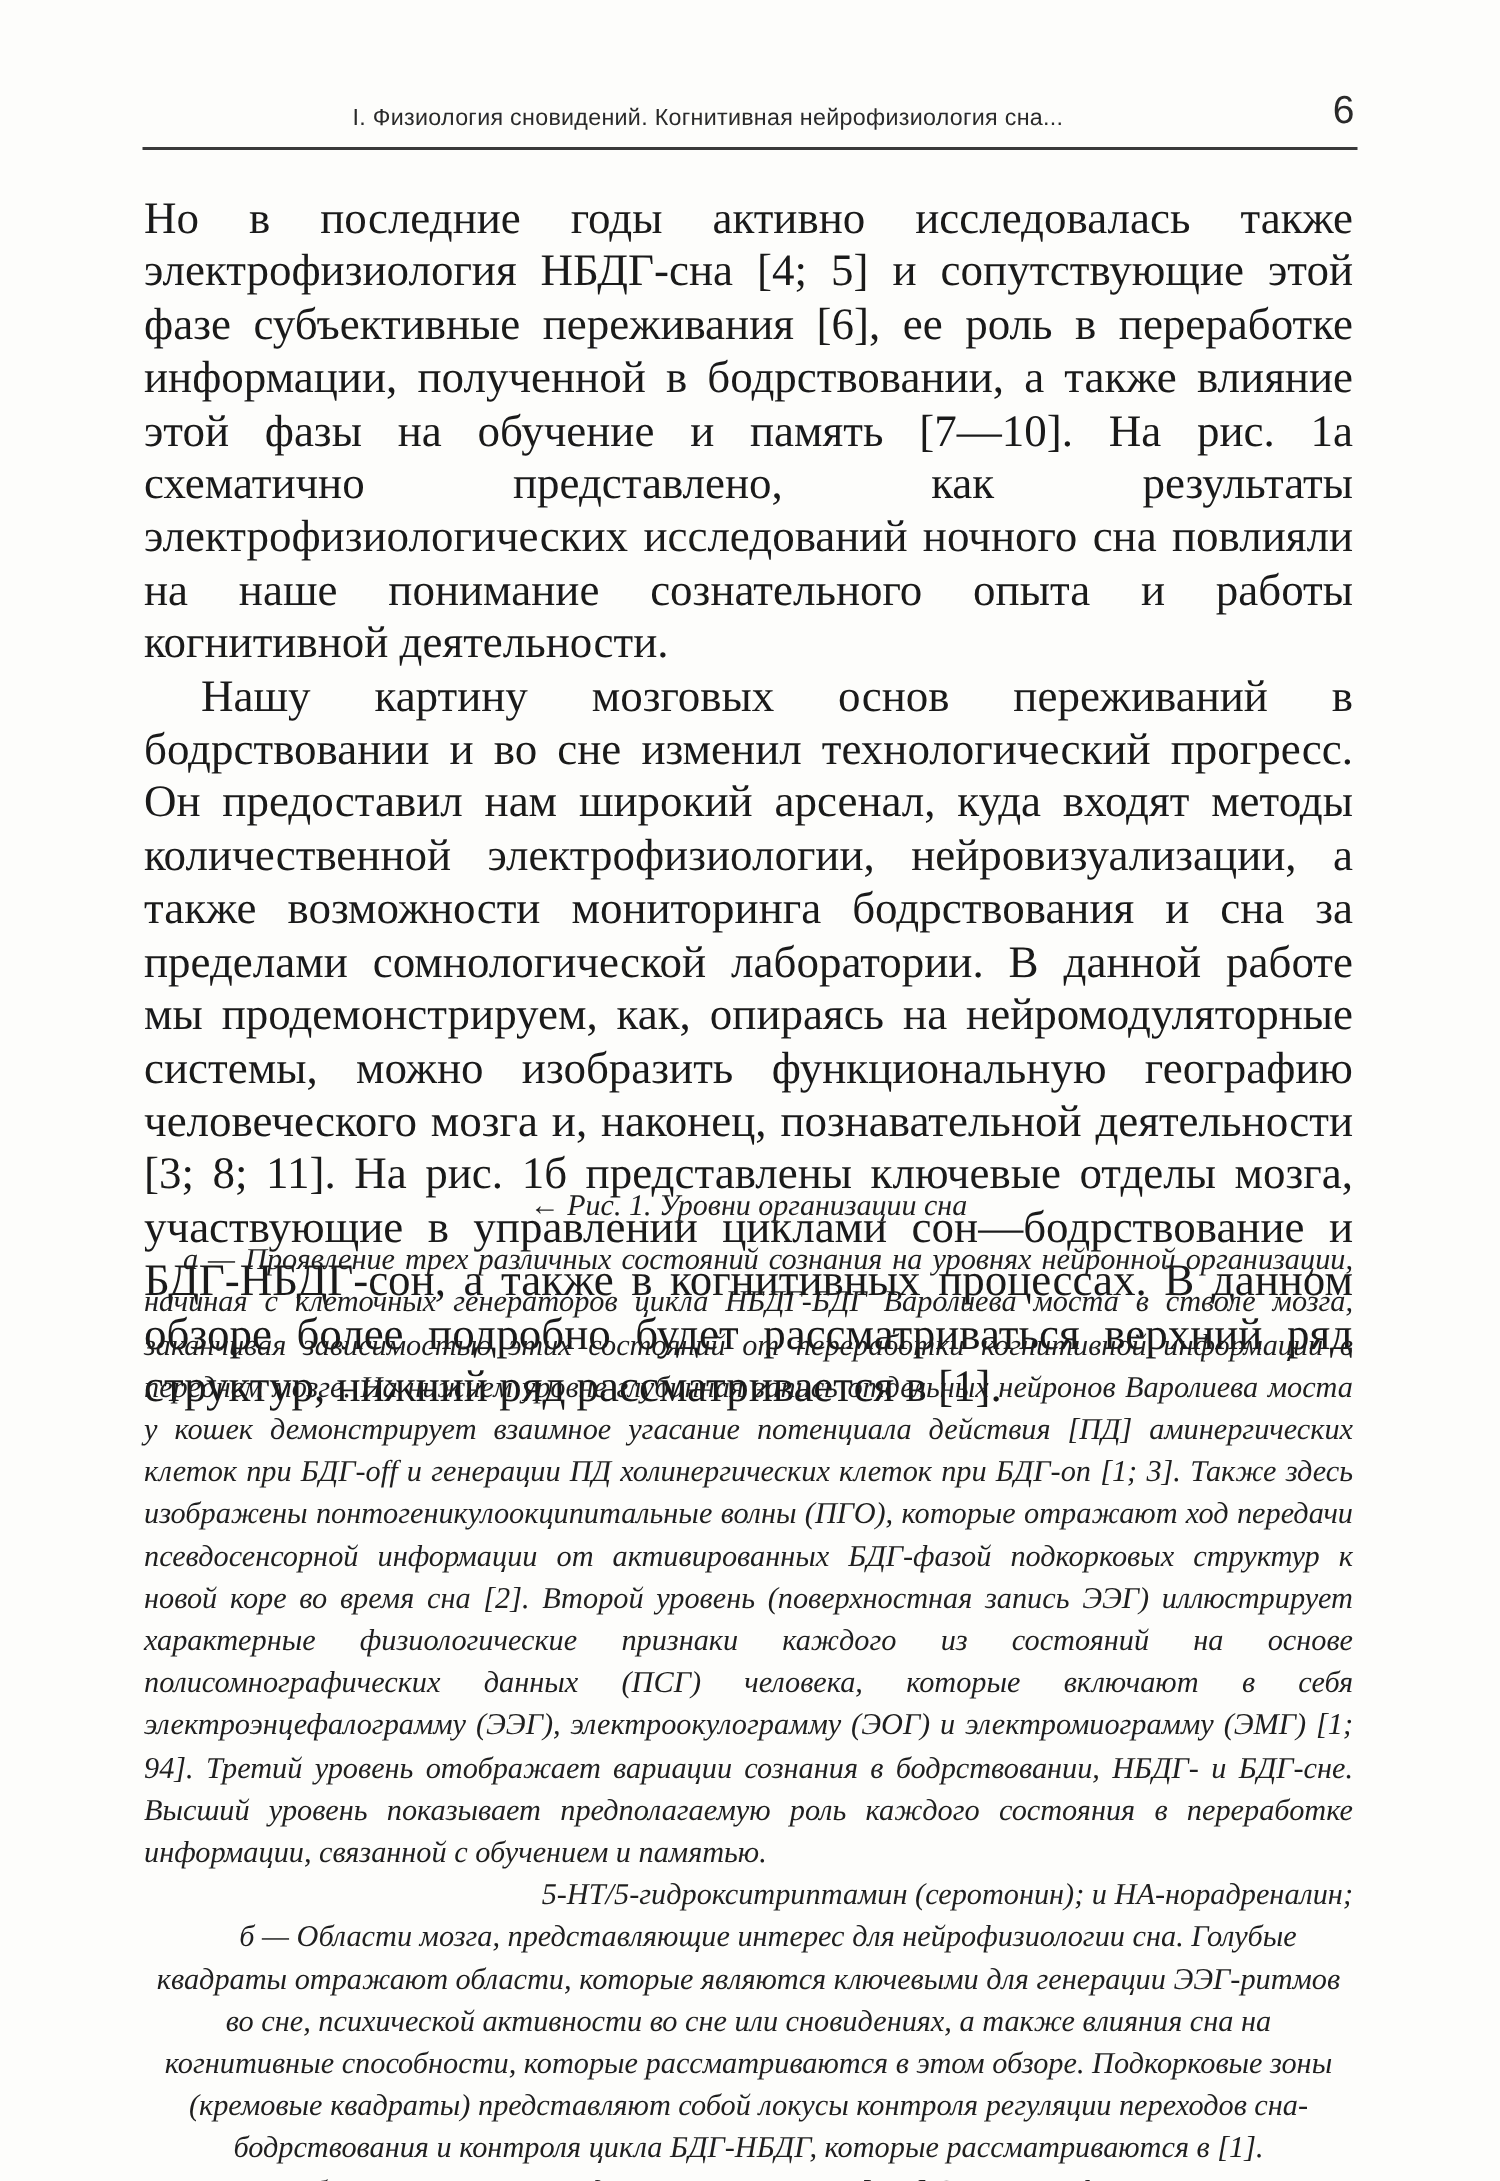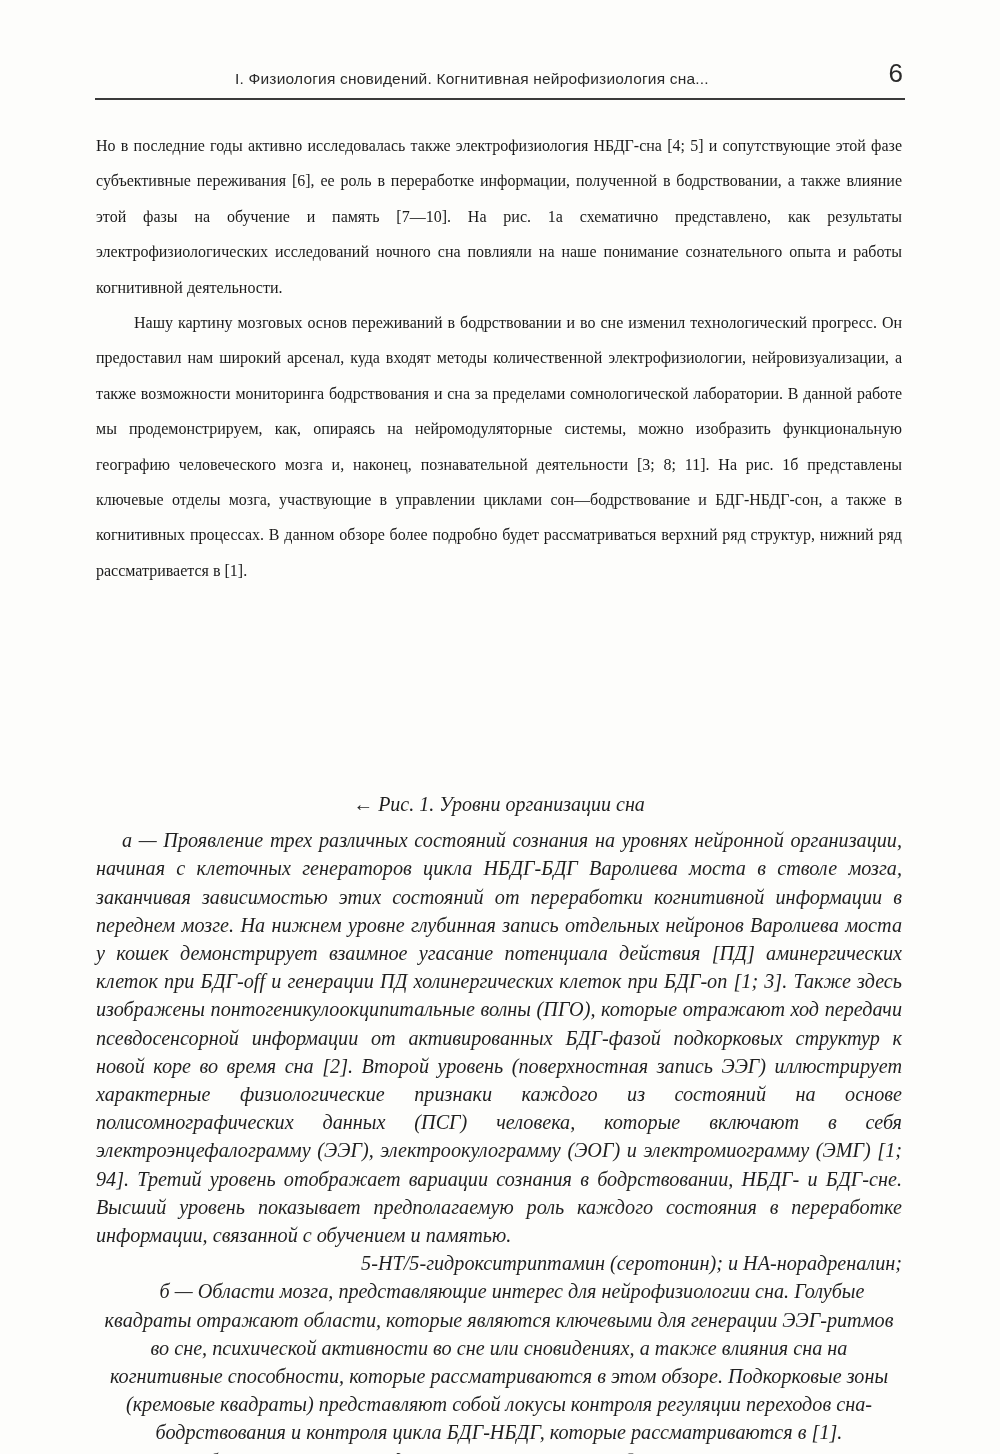--- a/index.html
+++ b/index.html
@@ -55,21 +55,21 @@
     height: 2px;
     background: #3a3a3a;
   }
 
   
   .body-text {
     position: absolute;
     left: 96px;
     top: 128px;
     width: 806px;
-    font-size: 16px;
+    font-size: 30px;
     line-height: 35.4px;
     text-align: justify;
     text-justify: inter-word;
     color: #1a1a1a;
   }
   .body-text p {
     margin: 0;
     text-indent: 38px;
   }
   .body-text p.first {

